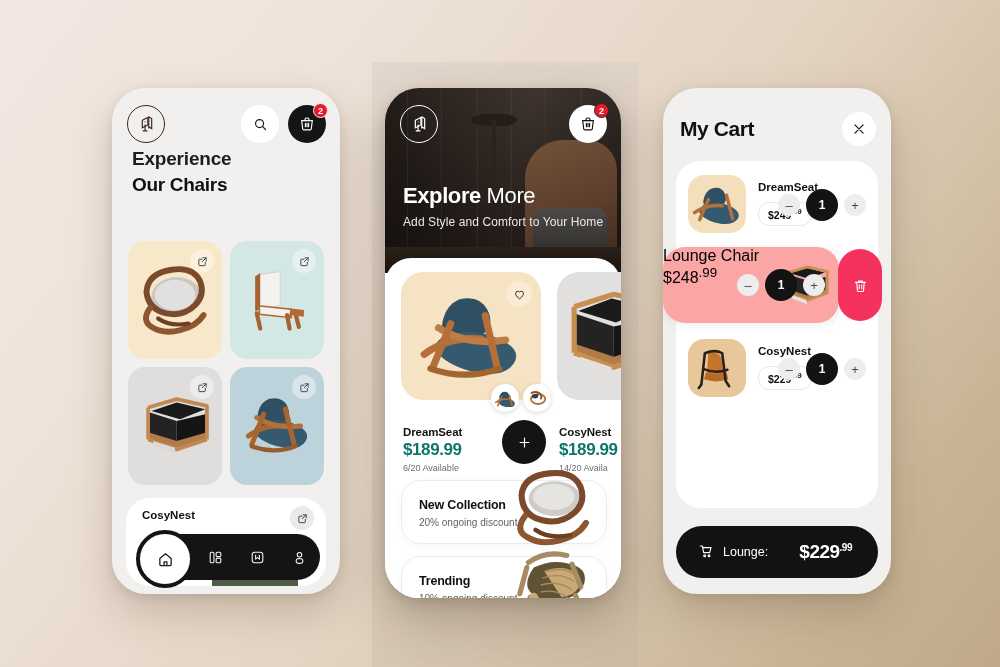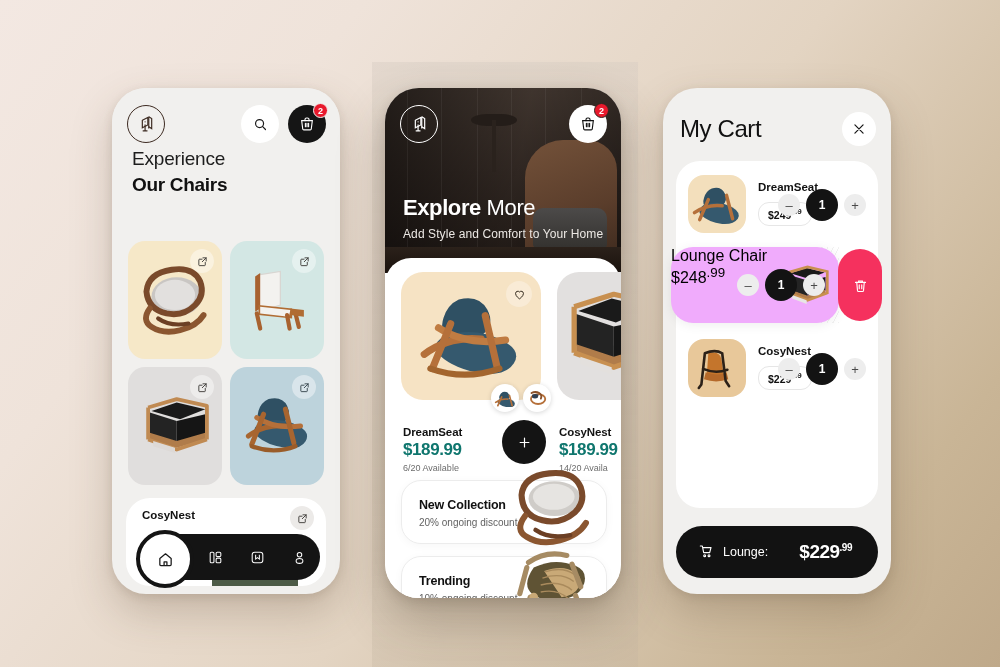--- a/index.html
+++ b/index.html
@@ -47,21 +47,21 @@
   #phone1 .hdr { position:absolute; left:15px; right:14px; top:16px; height:40px;
                  display:flex; align-items:center; justify-content:space-between; }
   #phone1 .hdr-right { display:flex; align-items:center; gap:9px; position:relative; }
   .rnd-btn { width:38px; height:38px; }
   .rnd-btn.white { background:#fff; }
   .rnd-btn.dark  { background:#151515; }
   .badge { position:absolute; top:-2px; right:-2px; width:15px; height:15px; border-radius:50%;
            background:#e8192c; color:#fff; font-size:9px; font-weight:700;
            display:flex; align-items:center; justify-content:center; border:1.5px solid #f1f0ee; }
   #phone1 .hero { position:absolute; left:20px; top:58px; width:190px; }
-  #phone1 .hero .l1, #phone1 .hero .l2 { font-size:19px; color:#1d1d1d; line-height:1.32; font-weight:400; letter-spacing:-.2px;}
+  #phone1 .hero .l1, #phone1 .hero .l2 { font-size:19px; color:#1d1d1d; line-height:1.32; font-weight:700; letter-spacing:-.2px;}
   #phone1 .hero .l3 { font-size:19px; color:#111; line-height:1.32; font-weight:800; letter-spacing:-.3px; margin-top:1px;}
 
   .grid2 { position:absolute; left:16px; top:153px; width:196px;
            display:grid; grid-template-columns:1fr 1fr; gap:8px; }
   .gcard { position:relative; height:118px; border-radius:17px; overflow:hidden; }
   .gcard .share { position:absolute; right:8px; top:8px; width:24px; height:24px; border-radius:50%;
                   background:rgba(255,255,255,.42); display:flex; align-items:center; justify-content:center; }
   .chair-img { position:absolute; inset:0; display:flex; align-items:center; justify-content:center; }
 
   #phone1 .bottomcard { position:absolute; left:14px; right:14px; bottom:8px; height:88px;
@@ -90,21 +90,21 @@
   #phone2 .wingchair { position:absolute; right:4px; top:52px; width:92px; height:120px;
       background:linear-gradient(160deg,#6f4e37 10%, #5a3d2b 60%, #3d2a1e 100%);
       border-radius:38px 30px 6px 6px; }
   #phone2 .wingchair:after { content:""; position:absolute; left:8px; bottom:12px; width:74px; height:40px;
       background:linear-gradient(180deg,#4c4a49,#34322f); border-radius:10px 10px 4px 4px; }
   #phone2 .floor { position:absolute; left:0; right:0; bottom:0; height:26px;
       background:linear-gradient(180deg,#2b211a,#1a120d); }
   #phone2 .bhdr { position:absolute; left:15px; right:14px; top:16px; height:40px;
                   display:flex; align-items:center; justify-content:space-between; z-index:3; }
   #phone2 .btext { position:absolute; left:0; right:0; top:95px; text-align:left; padding-left:18px; z-index:3; }
-  #phone2 .btitle { font-size:22px; letter-spacing:-.4px; color:#fff; font-weight:300;margin-top:12px; }
+  #phone2 .btitle { font-size:22px; letter-spacing:-.4px; color:#fff; font-weight:300; }
   #phone2 .btitle b { font-weight:800; }
   #phone2 .bsub { margin-top:6px; font-size:12px; color:#ece8e4; font-weight:500; letter-spacing:.1px; }
 
   #phone2 .sheet { position:absolute; left:0; right:0; top:170px; bottom:0;
                    background:#fff; border-radius:26px 26px 34px 34px; }
   .prod-row { position:absolute; left:0; right:0; top:14px; height:190px; }
   .prod { position:absolute; top:0; }
   .prod .ph { border-radius:22px; position:relative; overflow:hidden; }
   .prod .heart { position:absolute; right:9px; top:9px; width:26px; height:26px; border-radius:50%;
                  background:rgba(255,255,255,.30); display:flex; align-items:center; justify-content:center; }
@@ -119,37 +119,37 @@
               display:flex; align-items:center; justify-content:center; color:#fff; font-size:19px; font-weight:300; }
   .promo { position:absolute; left:16px; right:14px; height:64px; background:#fff;
            border:1px solid #ececec; border-radius:20px; box-shadow:0 2px 10px rgba(0,0,0,.035); }
   .promo .pt { position:absolute; left:17px; top:17px; font-size:12.5px; font-weight:800; color:#111; letter-spacing:-.2px;}
   .promo .ps { position:absolute; left:17px; top:36px; font-size:10px; color:#626262; }
   .promo .pimg { position:absolute; right:6px; top:-12px; width:96px; height:80px; }
 
   
   #phone3 .hdr { position:absolute; left:17px; right:15px; top:22px; height:38px;
                  display:flex; align-items:center; justify-content:space-between; }
-  #phone3 .ct { font-size:24px; font-weight:400; color:#111; letter-spacing:-.4px; }
+  #phone3 .ct { font-size:21px; font-weight:700; color:#111; letter-spacing:-.4px; }
   #phone3 .close { width:34px; height:34px; background:#fff; }
   #phone3 .list { position:absolute; left:13px; right:13px; top:73px; bottom:86px;
                   background:#fff; border-radius:24px; }
   .citem { position:absolute; left:0; right:0; height:76px; }
   .citem .thumb { position:absolute; left:12px; top:8px; width:58px; height:58px; border-radius:16px; overflow:hidden; }
   .citem .cname { position:absolute; font-size:11.5px; font-weight:700; color:#121212; }
   .citem .cprice { position:absolute; border:1px solid #e6e6e6; border-radius:11px;
                    padding:4px 9px; font-size:10.5px; font-weight:700; color:#101010; background:#fff; }
   .citem .cprice sup { font-size:7.5px; font-weight:700; }
   .stepper { position:absolute; display:flex; align-items:center; gap:6px; }
   .stepper .mini { width:22px; height:22px; border-radius:50%; background:#ededed; color:#4a4a4a;
                    display:flex; align-items:center; justify-content:center; font-size:13px; line-height:1; }
   .stepper .qty { width:32px; height:32px; border-radius:50%; background:#131313; color:#fff;
                   display:flex; align-items:center; justify-content:center; font-size:12px; font-weight:700; }
   .swipe-row { position:absolute; left:-13px; right:-13px; }
-  .swipe-card { position:absolute; left:8px; right:52px; height:76px; background:#f0abfc; border-radius:22px;
+  .swipe-card { position:absolute; left:0; right:52px; height:76px; background:#fca5a5; border-radius:22px;
                 box-shadow:0 2px 12px rgba(0,0,0,.07); }
   .del-btn { position:absolute; right:9px; top:2px; width:44px; height:72px; border-radius:22px;
              background:#f5315e; display:flex; align-items:center; justify-content:center; }
   .hatch { position:absolute; right:52px; top:0; width:40px; height:76px; opacity:.25;
            background:repeating-linear-gradient(-62deg, #c9c9c9 0 1px, transparent 1px 5px); }
   #phone3 .total { position:absolute; left:13px; right:13px; bottom:16px; height:52px;
                    background:#121212; border-radius:26px; display:flex; align-items:center;
                    justify-content:space-between; padding:0 26px 0 22px; }
   #phone3 .tl { display:flex; align-items:center; gap:9px; color:#fff; font-size:12.5px; font-weight:500; }
   #phone3 .tv { color:#fff; font-size:19px; font-weight:800; letter-spacing:-.5px; }

